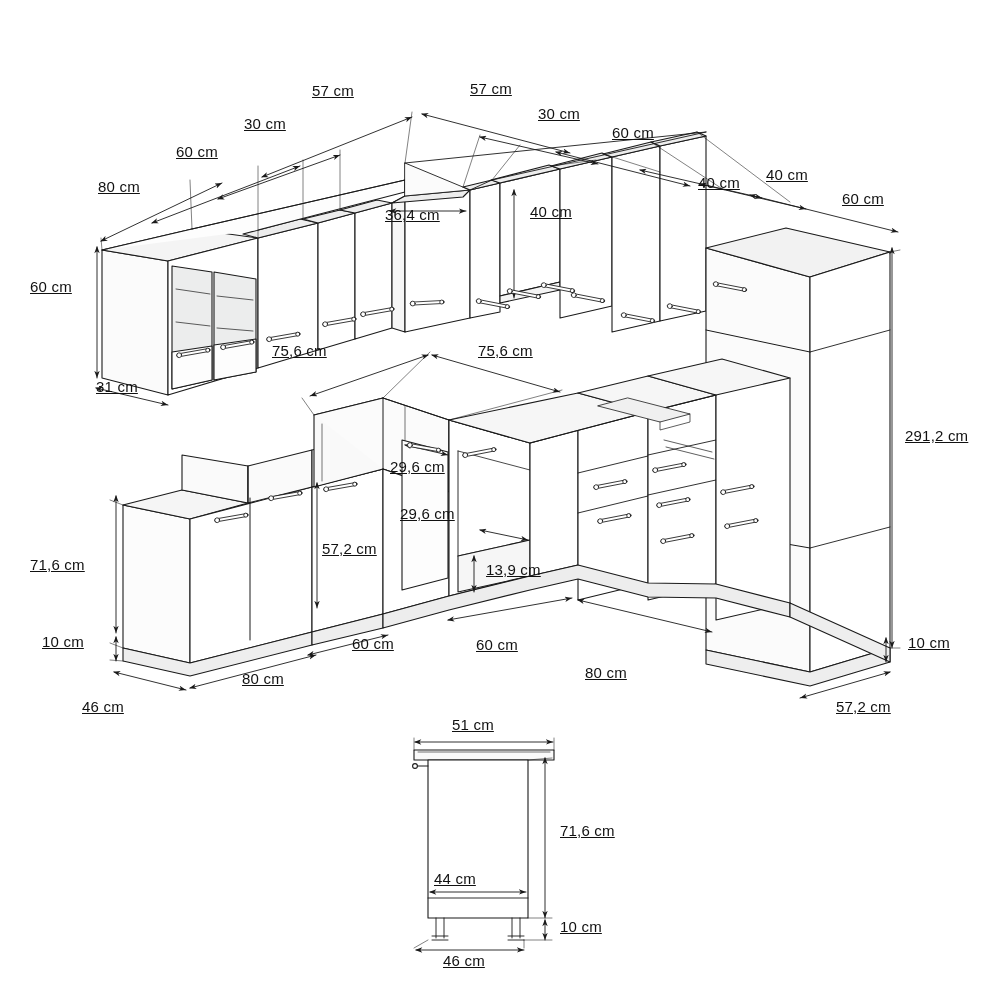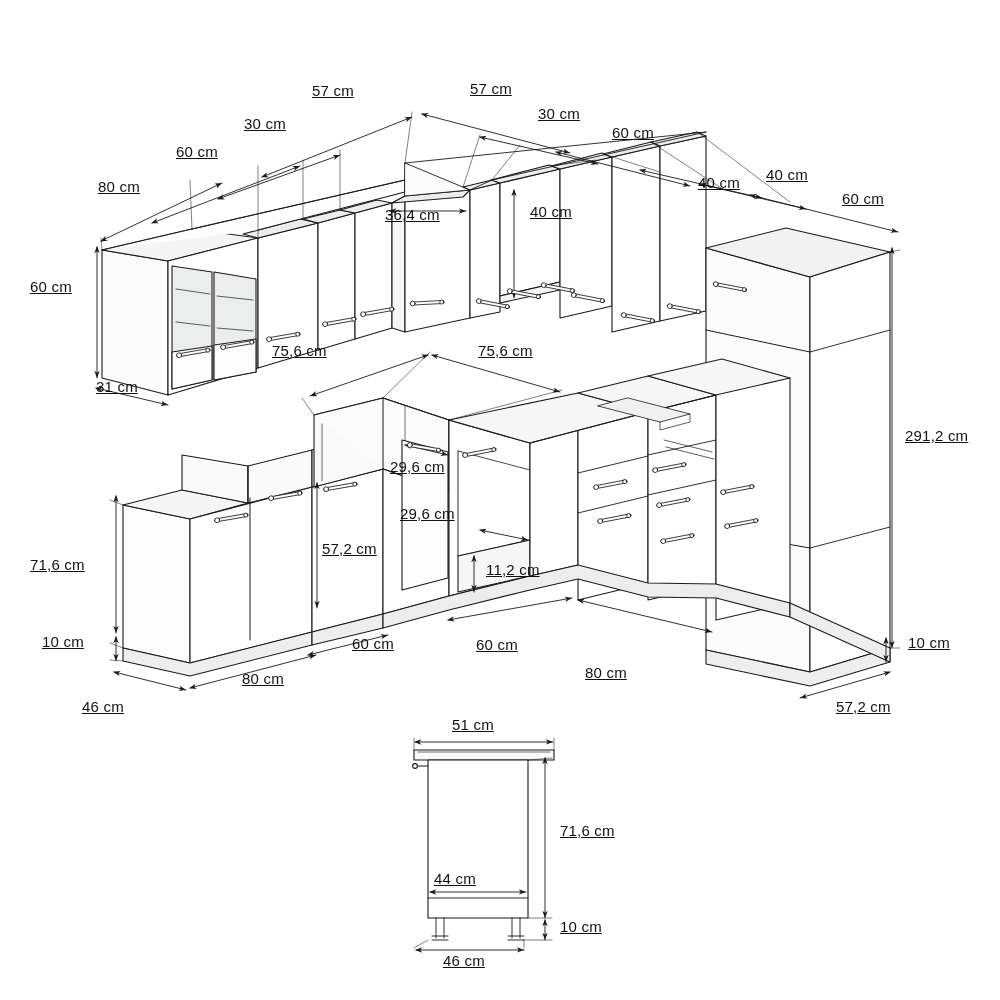--- a/index.html
+++ b/index.html
@@ -365,21 +365,21 @@
   <div class="dimtext" style="left:96px;  top:370px;margin-top:8px;">31 cm</div>
   <div class="dimtext" style="left:385px; top:206px;">36,4 cm</div>
   <div class="dimtext" style="left:530px; top:203px;">40 cm</div>
 
   <div class="dimtext" style="left:272px; top:342px;">75,6 cm</div>
   <div class="dimtext" style="left:478px; top:342px;">75,6 cm</div>
 
   <div class="dimtext" style="left:390px; top:458px;">29,6 cm</div>
   <div class="dimtext" style="left:400px; top:505px;">29,6 cm</div>
   <div class="dimtext" style="left:322px; top:540px;">57,2 cm</div>
-  <div class="dimtext" style="left:486px; top:561px;">11,2 cm</div>
+  <div class="dimtext" style="left:486px; top:561px;">13,9 cm</div>
 
   <div class="dimtext" style="left:30px;  top:556px;">71,6 cm</div>
   <div class="dimtext" style="left:42px;  top:633px;">10 cm</div>
   <div class="dimtext" style="left:82px;  top:698px;">46 cm</div>
   <div class="dimtext" style="left:242px; top:670px;">80 cm</div>
   <div class="dimtext" style="left:352px; top:635px;">60 cm</div>
   <div class="dimtext" style="left:476px; top:636px;">60 cm</div>
   <div class="dimtext" style="left:585px; top:664px;">80 cm</div>
 
   <div class="dimtext" style="left:905px; top:427px;">291,2 cm</div>

